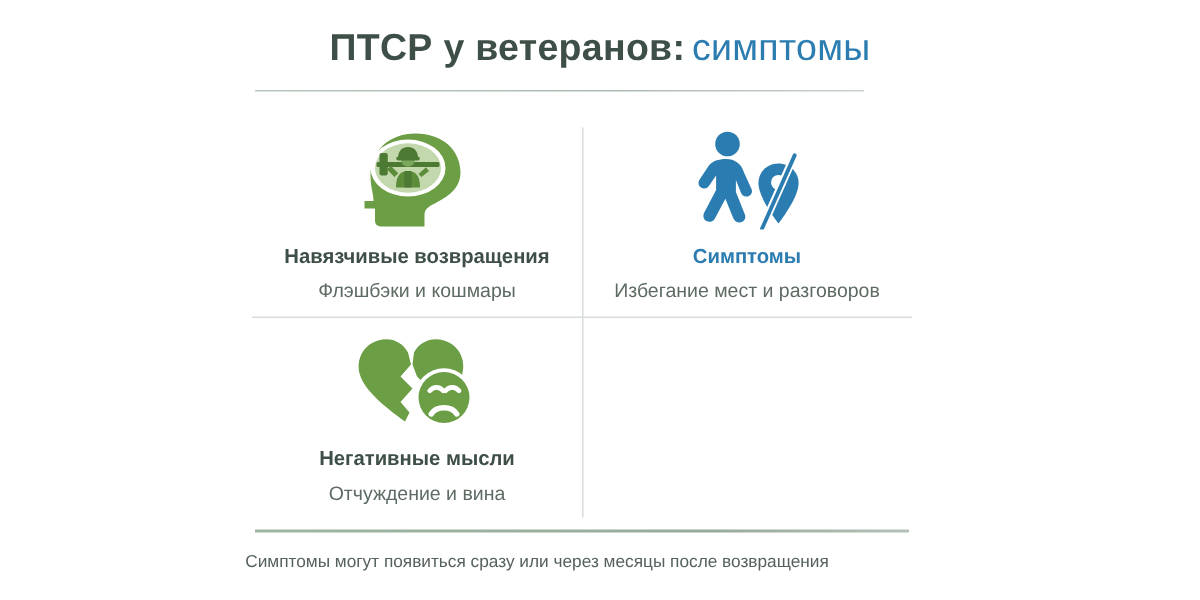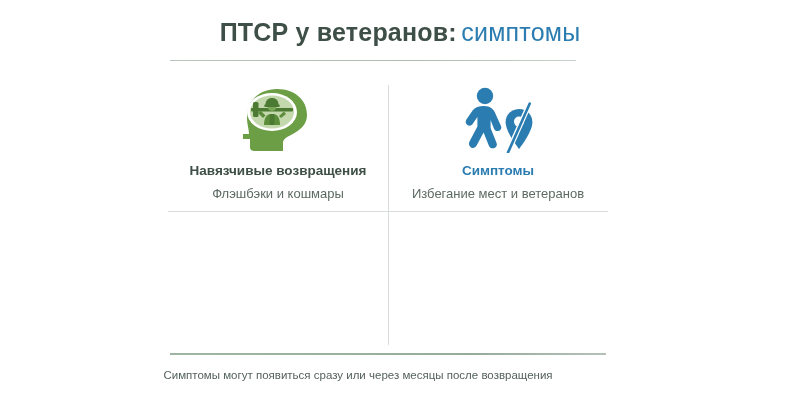--- a/index.html
+++ b/index.html
@@ -183,23 +183,41 @@
           <path d="M28 19 C34 19 38 22 40 28 L45 39 C46 41.4 44.6 43.6 42.3 44 C40.2 44.4 38.6 43.2 37.9 41.4 L34.6 33 L34.6 41 L40.6 56 C41.5 58.4 40.2 60.6 37.9 61.2 C35.6 61.8 33.6 60.6 32.8 58.4 L27.6 45.5 L20.6 58.6 C19.4 60.8 17 61.5 15 60.4 C13 59.2 12.4 56.8 13.5 54.6 L21.4 39.6 L21.4 30 L16.6 37 C15.4 38.8 13 39.2 11.3 38 C9.6 36.8 9.2 34.4 10.4 32.6 L16.6 23.4 C18.8 20.4 23 19 28 19 Z" fill="#2B7CB0"></path>
 
           <path d="M63 22 C55.3 22 49.6 27.8 49.6 35.2 C49.6 44 60 58 63 62 C66 58 76.4 44 76.4 35.2 C76.4 27.8 70.7 22 63 22 Z" fill="#2B7CB0"></path>
           <circle cx="63" cy="34.6" r="5" fill="#ffffff"></circle>
 
           <rect x="60.2" y="12" width="5.2" height="58" rx="2" fill="#ffffff" transform="rotate(24 63 41)"></rect>
           <rect x="61.6" y="13" width="2.6" height="56" rx="1.3" fill="#2B7CB0" transform="rotate(24 63 41)"></rect>
         </svg>
       </div>
       <div class="cell-title blue">Симптомы</div>
-      <div class="cell-sub">Избегание мест и ветеранов</div>
+      <div class="cell-sub">Избегание мест и разговоров</div>
     </div>
 
+    <div class="cell">
+      <div class="icon-wrap">
+        <svg width="88" height="64" viewBox="0 0 88 64" xmlns="http://www.w3.org/2000/svg">
+
+          <path d="M38 12 C34 4.5 26 1.5 18 4 C8 7 3 17 6 27 C9 37 22 48 36 58 L39 52 L33 45 L41 36 L33 28 L40 20 Z" fill="#6B9E45"></path>
+
+          <path d="M42 12 C46 4.5 54 1.5 62 4 C72 7 77 17 74 27 C71.6 35 62 43.5 51 51.5 L45 44 L52 36 L44 28 L41 20 Z" fill="#6B9E45"></path>
+
+          <circle cx="62" cy="42" r="19.5" fill="#ffffff"></circle>
+          <circle cx="62" cy="42" r="17" fill="#6B9E45"></circle>
+          <path d="M52.5 37.5 C55 34.5 59 34.5 61.5 37.5" stroke="#ffffff" stroke-width="3.2" fill="none" stroke-linecap="round"></path>
+          <path d="M63 37.5 C65.5 34.5 69.5 34.5 72 37.5" stroke="#ffffff" stroke-width="3.2" fill="none" stroke-linecap="round"></path>
+          <path d="M53.5 53 C57 47.5 67 47.5 70.5 53" stroke="#ffffff" stroke-width="3.6" fill="none" stroke-linecap="round"></path>
+        </svg>
+      </div>
+      <div class="cell-title green">Негативные мысли</div>
+      <div class="cell-sub">Отчуждение и вина</div>
+    </div>
 
 
   </div>
 
   <div class="div-v"></div>
   <div class="div-h"></div>
 
   <div class="rule-bottom"></div>
 
   <div class="footer">Симптомы могут появиться сразу или через месяцы после возвращения</div>

